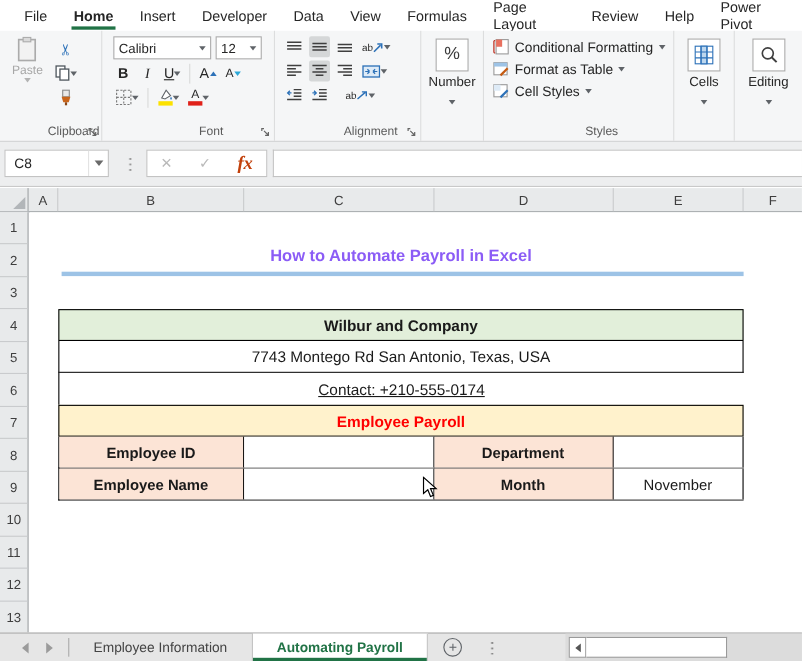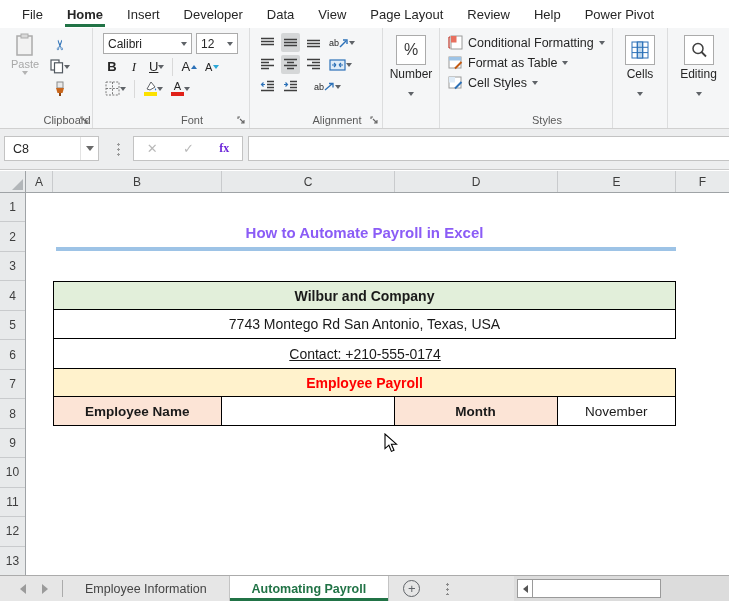--- a/index.html
+++ b/index.html
@@ -78,21 +78,21 @@
     border:1px solid #C3C3C3; display:flex; align-items:center;gap:40px; }
   .namebox-txt { flex:1; padding-left:8px; font-size:12.5px; color:#262626; }
   .nb-dd { width:18px; height:100%; display:flex; align-items:center; justify-content:center; border-left:1px solid #E3E3E3; }
   .nb-tri { width:0;height:0;border-left:4px solid transparent;border-right:4px solid transparent;border-top:5px solid #6a6a6a; }
   .vdots { position:absolute; left:117px; top:13px; width:3px; height:14px;
     background-image:radial-gradient(circle,#9a9a9a 1px,transparent 1.3px); background-size:3px 5px; }
   .fbtns { position:absolute; left:133px; top:7px; width:110px; height:25px; background:#fff;
     border:1px solid #C3C3C3; display:flex; align-items:center; justify-content:space-around; }
   .fx-x { color:#b9b9b9; font-size:13px; }
   .fx-c { color:#b9b9b9; font-size:13px; }
-  .fx-f { color:#6d28d9; font-size:12px; font-family:"Liberation Serif", serif; font-weight:700; }
+  .fx-f { color:#c2410c; font-size:17px; font-style:italic; font-family:"Liberation Serif", serif; font-weight:700; }
   .finput { position:absolute; left:248px; top:7px; right:0; height:25px; background:#fff;
     border:1px solid #C3C3C3; border-right:none; font-size:12.5px; padding:3px 6px; color:#262626; }
 
   
   .sheet { position:absolute; top:171px; left:0; width:729px; height:404px; background:#fff; }
   .colhead { position:absolute; top:0; left:0; right:0; height:22px; display:flex; background:#E8EAEB;
     border-bottom:1px solid #9FA3A6; font-size:12px; color:#3E3E3E; }
   .corner { width:26px; border-right:1px solid #9FA3A6; position:relative; background:#E8EAEB; }
   .corner-tri { position:absolute; right:2px; bottom:2px; width:0; height:0;
     border-left:11px solid transparent; border-bottom:11px solid #B2B6B9; }
@@ -160,20 +160,23 @@
     <div class="mtab">
         <span>Developer</span>
       </div>
     <div class="mtab">
         <span>Data</span>
       </div>
     <div class="mtab">
         <span>View</span>
       </div>
     <div class="mtab">
+        <span>Formulas</span>
+      </div>
+    <div class="mtab">
         <span>Page Layout</span>
       </div>
     <div class="mtab">
         <span>Review</span>
       </div>
     <div class="mtab">
         <span>Help</span>
       </div>
     <div class="mtab">
         <span>Power Pivot</span>
@@ -497,20 +500,26 @@
     <div class="cells">
       <div class="title-cell">How to Automate Payroll in Excel</div>
       <div class="title-rule"></div>
 
       <div class="ptable">
         <div class="trow r-company">Wilbur and Company</div>
         <div class="trow r-address">7743 Montego Rd San Antonio, Texas, USA</div>
         <div class="trow r-contact">Contact: +210-555-0174</div>
         <div class="trow r-payroll">Employee Payroll</div>
         <div class="trow r-fields">
+          <div class="fcell fl w-b">Employee ID</div>
+          <div class="fcell fv w-c"></div>
+          <div class="fcell fl w-d">Department</div>
+          <div class="fcell fv w-e"></div>
+        </div>
+        <div class="trow r-fields">
           <div class="fcell fl w-b">Employee Name</div>
           <div class="fcell fv w-c"></div>
           <div class="fcell fl w-d">Month</div>
           <div class="fcell fv w-e">November</div>
         </div>
       </div>
 
       <span class="cursor">
         <svg width="14" height="20" viewBox="0 0 14 20">
           <polygon points="1,1 1,15.6 4.9,12.2 7.4,18.4 10,17.3 7.4,11.2 12.5,11.2" fill="#fff" stroke="#000" stroke-width="1.1"></polygon>

